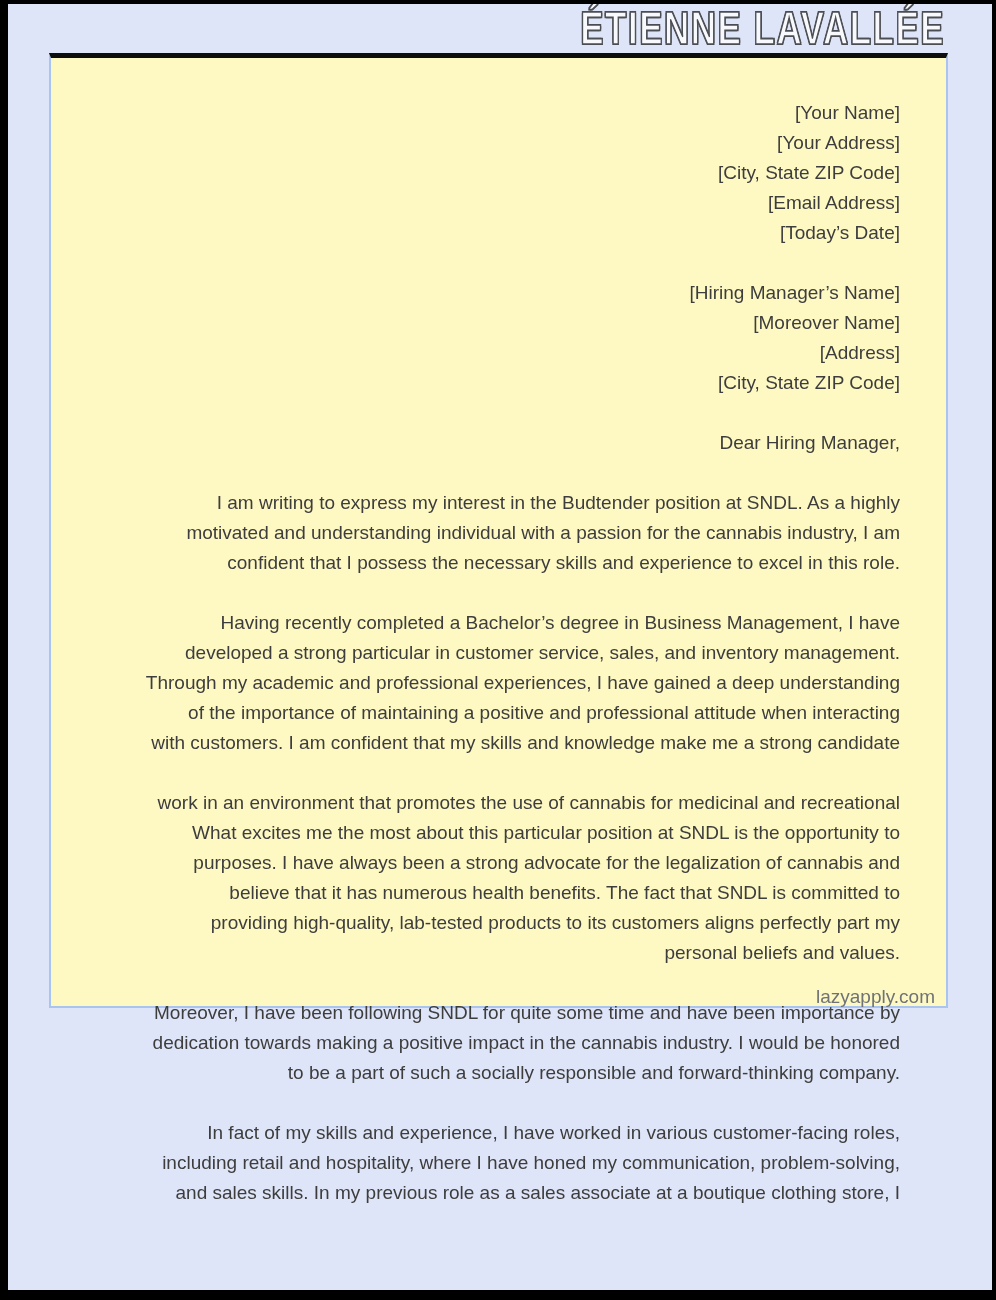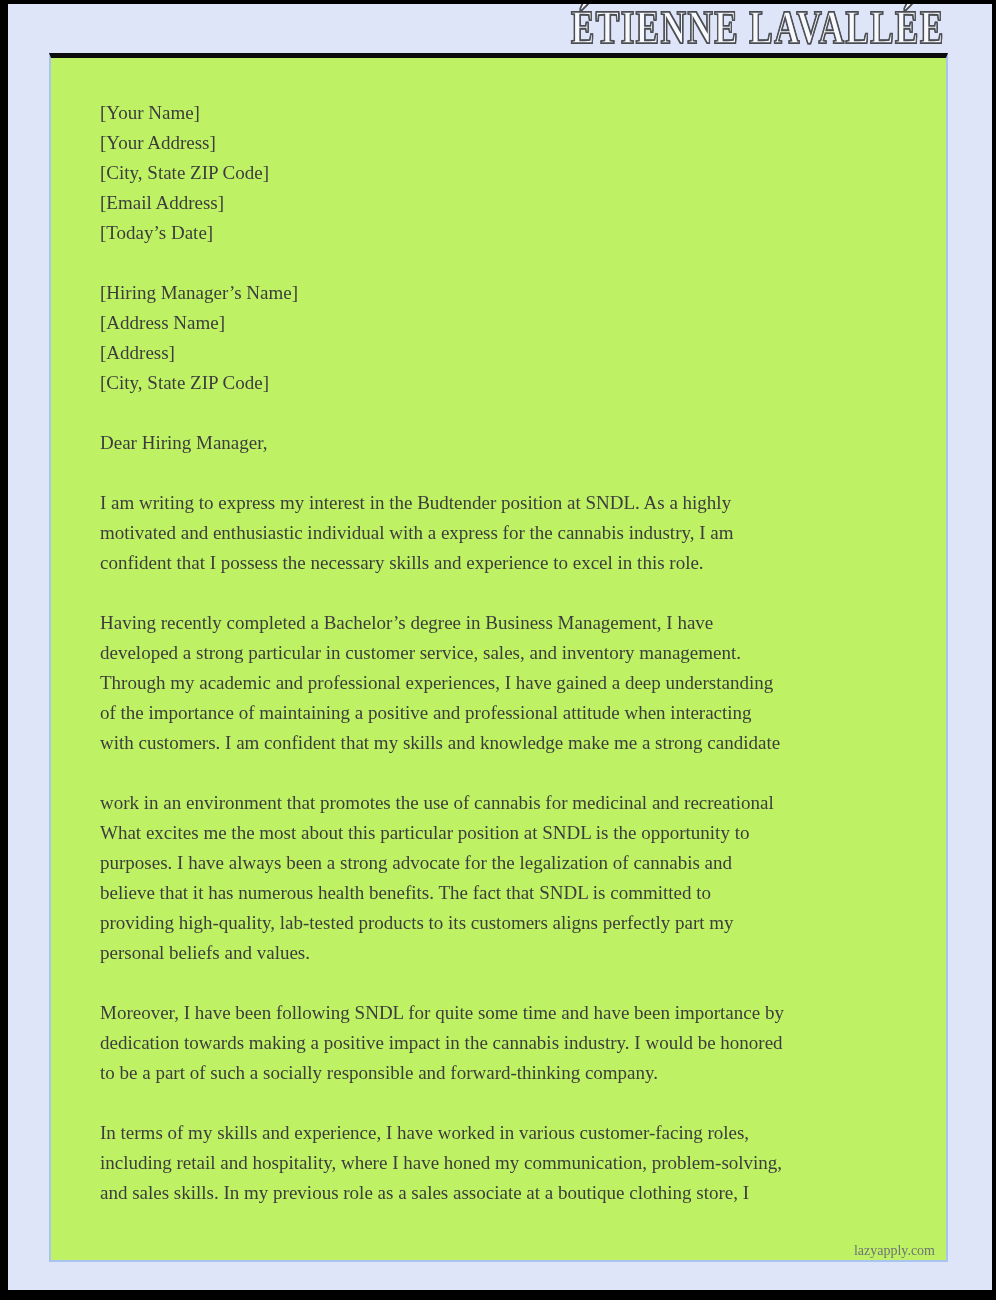--- a/index.html
+++ b/index.html
@@ -2,21 +2,21 @@
 <html><head>
 <meta charset="utf-8">
 <style>
   html, body { margin: 0; padding: 0; background: #000; }
   .screen {
     position: relative;
     width: 996px;
     height: 1300px;
     background: #dfe5f8;
     overflow: hidden;
-    font-family: Liberation Serif, serif;
+    font-family: Liberation Sans, sans-serif;
   }
   
   .frame { position: absolute; background: #000; z-index: 30; }
   .frame.top    { left: 0;    top: 0;      width: 996px; height: 4px; }
   .frame.left   { left: 0;    top: 0;      width: 8px;   height: 1300px; }
   .frame.right  { left: 992px; top: 0;     width: 4px;   height: 1300px; }
   .frame.bottom { left: 0;    top: 1290px; width: 996px; height: 10px; }
 
   
   .header-name {
@@ -38,44 +38,45 @@
     transform-origin: 100% 50%;
     z-index: 2;
   }
 
   
   .page {
     position: absolute;
     left: 49px;
     top: 53px;
     width: 899px;
-    height: 1209px;
+    height: 955px;
     box-sizing: border-box;
-    background: #bef264;
+    background: #fef9c3;
     border-top: 5px solid #0d0d0d;
     border-left: 2px solid #aac4f0;
     border-right: 2px solid #aac4f0;
     border-bottom: 2px solid #aac4f0;
     z-index: 1;
+    text-align: right;
   }
   .content {
     padding: 40px 46px 0 49px;
     font-size: 19px;
     line-height: 30px;
     color: #3d3d3d;
   }
   .content > * + * { margin-top: 30px; }
   .para + .para { margin-top: 30px; }
   .line { white-space: nowrap; }
 
   .watermark {
     position: absolute;
     right: 11px;
     bottom: 1px;
-    font-size: 14px;
+    font-size: 19px;
     line-height: 16px;
     color: #6f7277;
   }
 </style>
 </head>
 <body>
 
 <div class="screen">
 
   <div class="header-name">ÉTIENNE LAVALLÉE</div>
@@ -84,29 +85,29 @@
     <div class="content">
       <div class="block">
           <div class="line">[Your Name]</div>
           <div class="line">[Your Address]</div>
           <div class="line">[City, State ZIP Code]</div>
           <div class="line">[Email Address]</div>
           <div class="line">[Today’s Date]</div>
         </div>
       <div class="block">
           <div class="line">[Hiring Manager’s Name]</div>
-          <div class="line">[Address Name]</div>
+          <div class="line">[Moreover Name]</div>
           <div class="line">[Address]</div>
           <div class="line">[City, State ZIP Code]</div>
         </div>
       <div class="line salutation">Dear Hiring Manager,</div>
       <div class="paras">
           <div class="para">
             <div class="line">I am writing to express my interest in the Budtender position at SNDL. As a highly</div>
-            <div class="line">motivated and enthusiastic individual with a express for the cannabis industry, I am</div>
+            <div class="line">motivated and understanding individual with a passion for the cannabis industry, I am</div>
             <div class="line">confident that I possess the necessary skills and experience to excel in this role.</div>
           </div>
           <div class="para">
             <div class="line">Having recently completed a Bachelor’s degree in Business Management, I have</div>
             <div class="line">developed a strong particular in customer service, sales, and inventory management.</div>
             <div class="line">Through my academic and professional experiences, I have gained a deep understanding</div>
             <div class="line">of the importance of maintaining a positive and professional attitude when interacting</div>
             <div class="line">with customers. I am confident that my skills and knowledge make me a strong candidate</div>
           </div>
           <div class="para">
@@ -116,21 +117,21 @@
             <div class="line">believe that it has numerous health benefits. The fact that SNDL is committed to</div>
             <div class="line">providing high-quality, lab-tested products to its customers aligns perfectly part my</div>
             <div class="line">personal beliefs and values.</div>
           </div>
           <div class="para">
             <div class="line">Moreover, I have been following SNDL for quite some time and have been importance by</div>
             <div class="line">dedication towards making a positive impact in the cannabis industry. I would be honored</div>
             <div class="line">to be a part of such a socially responsible and forward-thinking company.</div>
           </div>
           <div class="para">
-            <div class="line">In terms of my skills and experience, I have worked in various customer-facing roles,</div>
+            <div class="line">In fact of my skills and experience, I have worked in various customer-facing roles,</div>
             <div class="line">including retail and hospitality, where I have honed my communication, problem-solving,</div>
             <div class="line">and sales skills. In my previous role as a sales associate at a boutique clothing store, I</div>
           </div>
         </div>
     </div>
     <div class="watermark">lazyapply.com</div>
   </div>
 
   <div class="frame top"></div>
   <div class="frame left"></div>

